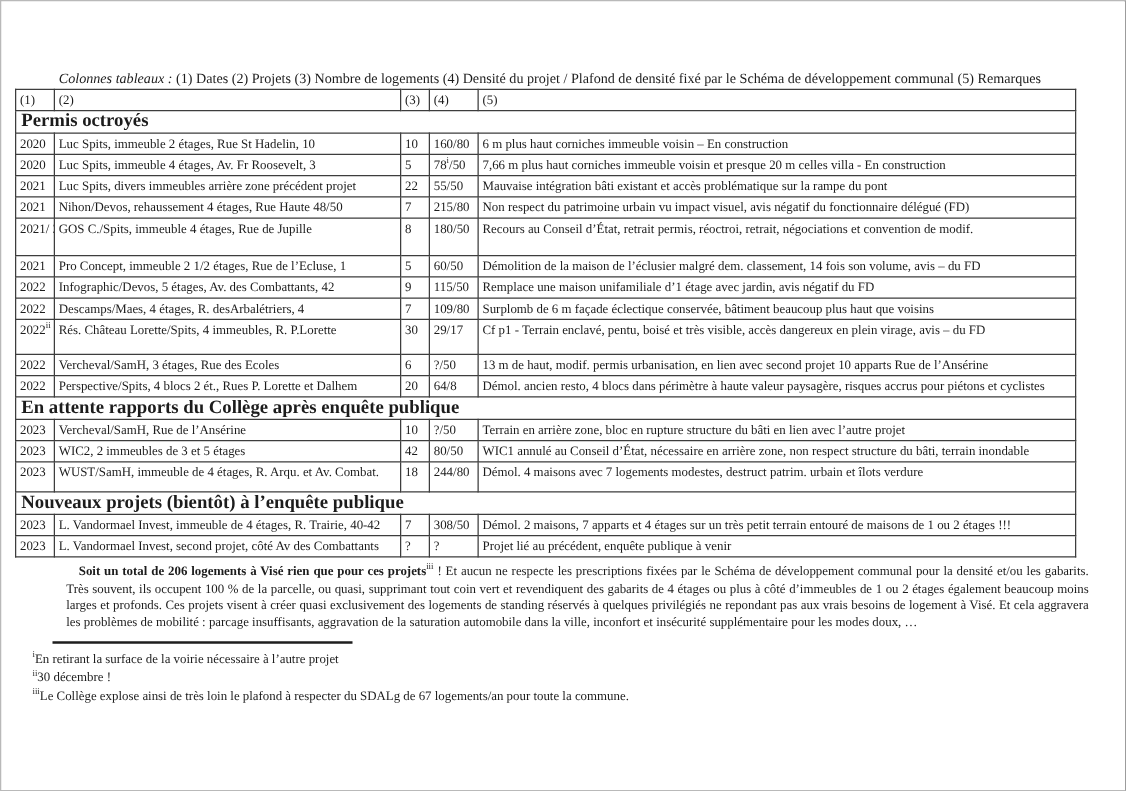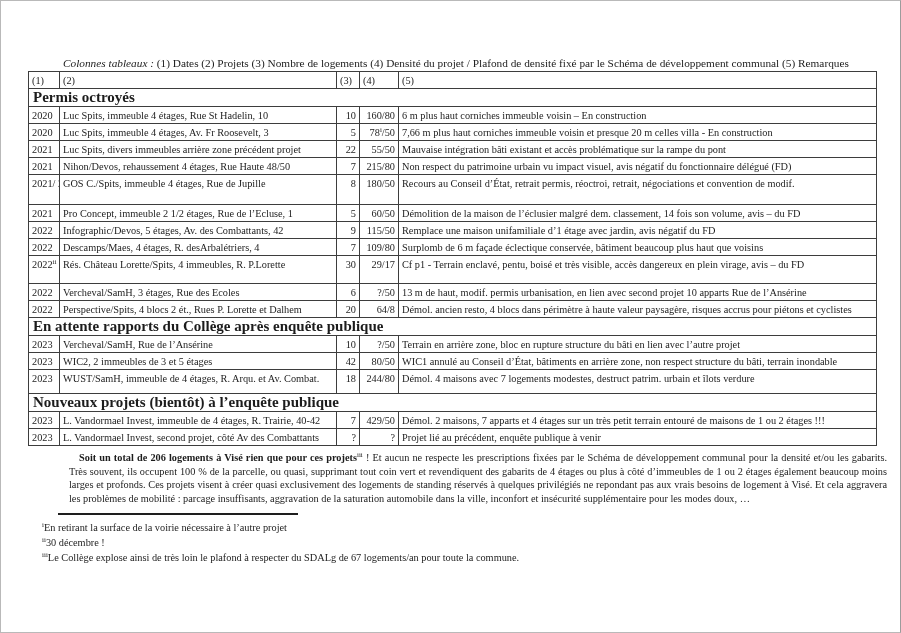--- a/index.html
+++ b/index.html
@@ -7,21 +7,21 @@
     position:relative;
     width:901px;height:633px;
     box-sizing:border-box;
     background:#ffffff;
     border:1px solid #b9b9b9;
     border-right-color:#9c9c9c;
     font-family:"Liberation Serif","DejaVu Serif",serif;
     color:#1c1c1c;
     overflow:hidden;
   }
-  .content{position:absolute;left:27px;top:56px;width:848px;}
+  .content{position:absolute;left:11px;top:56px;width:848px;}
   .table-title{
     font-size:11.3px;
     margin:0 0 2px 35px;
     white-space:nowrap;
   }
   .table-title .it{font-style:italic;}
   table.main{
     border-collapse:collapse;
     width:848px;
     table-layout:fixed;
@@ -29,21 +29,21 @@
   table.main td{
     border:1px solid #3d3d3d;
     padding:2px 3px 1px 3px;
     font-size:10.3px;
     line-height:13px;
     vertical-align:top;
     overflow:hidden;
     white-space:nowrap;
   }
   td.c-date{white-space:pre-line;margin-left:28px;}
-  td.c-units,td.c-density{text-align:right;padding-left:1px;padding-right:1px;}
+  td.c-units,td.c-density{text-align:left;padding-left:1px;padding-right:1px;}
   tr.section-row td{
     font-weight:bold;
     font-size:15px;
     padding:2px 4px 2px 4px;
   }
   sup{font-size:7px;line-height:0;vertical-align:super;}
   .summary{
     margin:5px 0 0 41px;
     width:818px;
     text-align:justify;
@@ -87,21 +87,21 @@
           <td>(2)</td>
           <td class="c-units" style="text-align:left">(3)</td>
           <td class="c-density" style="text-align:left">(4)</td>
           <td>(5)</td>
         </tr>
       <tr class="section-row">
             <td colspan="5">Permis octroyés</td>
           </tr>
           <tr>
             <td class="c-date">2020</td>
-            <td class="c-project">Luc Spits, immeuble 4 étages, Rue St Hadelin, 10</td>
+            <td class="c-project">Luc Spits, immeuble 2 étages, Rue St Hadelin, 10</td>
             <td class="c-units">10</td>
             <td class="c-density">160/80</td>
             <td class="c-remark">6 m plus haut corniches immeuble voisin – En construction</td>
           </tr>
           <tr>
             <td class="c-date">2020</td>
             <td class="c-project">Luc Spits, immeuble 4 étages, Av. Fr Roosevelt, 3</td>
             <td class="c-units">5</td>
             <td class="c-density">78<sup>i</sup>/50</td>
             <td class="c-remark">7,66 m plus haut corniches immeuble voisin et presque 20 m celles villa - En construction</td>
@@ -178,37 +178,37 @@
             <td class="c-project">Vercheval/SamH, Rue de l’Ansérine</td>
             <td class="c-units">10</td>
             <td class="c-density">?/50</td>
             <td class="c-remark">Terrain en arrière zone, bloc en rupture structure du bâti en lien avec l’autre projet</td>
           </tr>
           <tr>
             <td class="c-date">2023</td>
             <td class="c-project">WIC2, 2 immeubles de 3 et 5 étages</td>
             <td class="c-units">42</td>
             <td class="c-density">80/50</td>
-            <td class="c-remark">WIC1 annulé au Conseil d’État, bâtiments en arrière zone, non respect structure du bâti, terrain inondable</td>
+            <td class="c-remark">WIC1 annulé au Conseil d’État, nécessaire en arrière zone, non respect structure du bâti, terrain inondable</td>
           </tr>
           <tr style="height: 24px;">
             <td class="c-date">2023</td>
             <td class="c-project">WUST/SamH, immeuble de 4 étages, R. Arqu. et Av. Combat.</td>
             <td class="c-units">18</td>
             <td class="c-density">244/80</td>
             <td class="c-remark">Démol. 4 maisons avec 7 logements modestes, destruct patrim. urbain et îlots verdure</td>
           </tr>
           <tr class="section-row">
             <td colspan="5">Nouveaux projets (bientôt) à l’enquête publique</td>
           </tr>
           <tr>
             <td class="c-date">2023</td>
             <td class="c-project">L. Vandormael Invest, immeuble de 4 étages, R. Trairie, 40-42</td>
             <td class="c-units">7</td>
-            <td class="c-density">429/50</td>
+            <td class="c-density">308/50</td>
             <td class="c-remark">Démol. 2 maisons, 7 apparts et 4 étages sur un très petit terrain entouré de maisons de 1 ou 2 étages !!!</td>
           </tr>
           <tr>
             <td class="c-date">2023</td>
             <td class="c-project">L. Vandormael Invest, second projet, côté Av des Combattants</td>
             <td class="c-units">?</td>
             <td class="c-density">?</td>
             <td class="c-remark">Projet lié au précédent, enquête publique à venir</td>
           </tr>
         </tbody>

